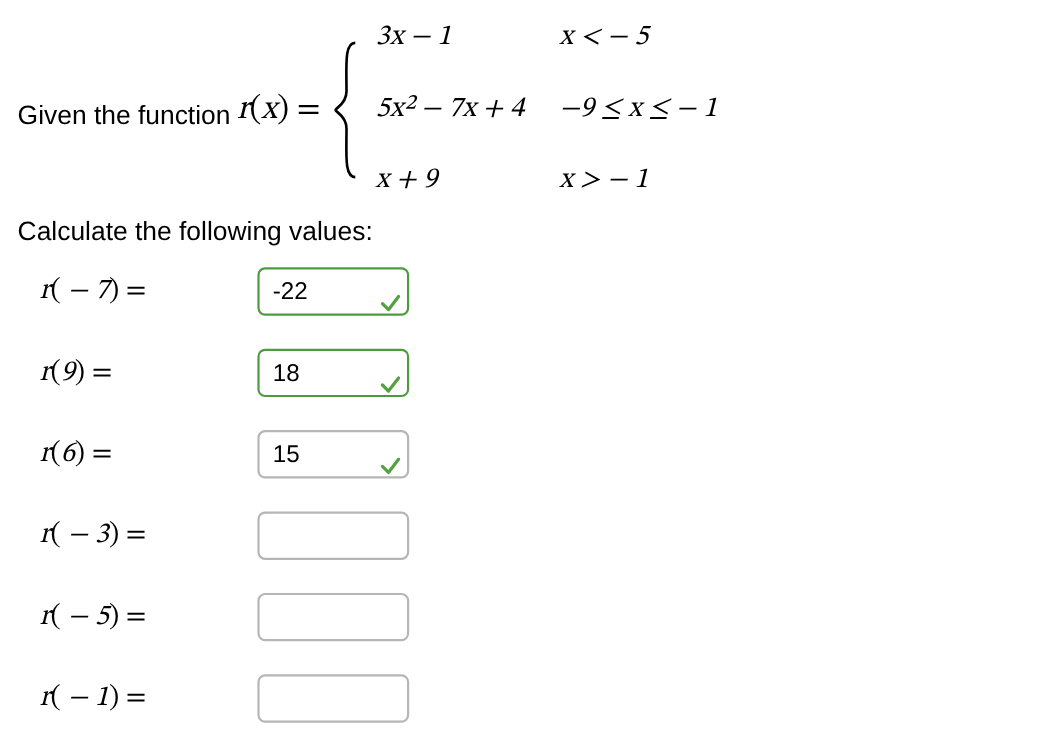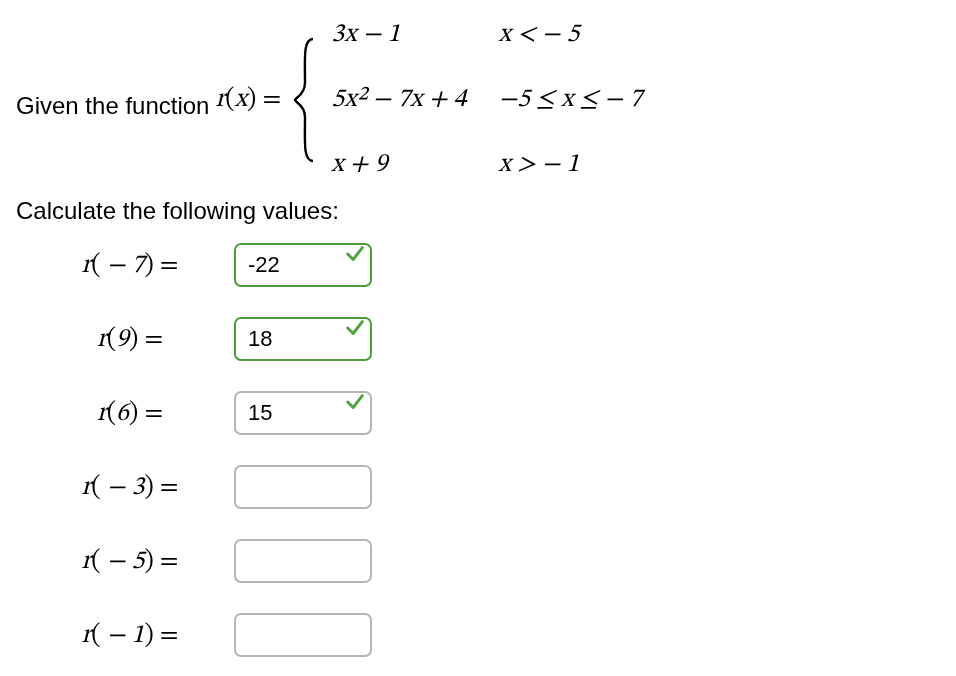--- a/index.html
+++ b/index.html
@@ -44,28 +44,28 @@
   .answers {
     display: grid;
     grid-template-columns: 198px auto;
     row-gap: 30px;
     align-items: center;
     margin-left: 20px;
   }
   .ans-label {
     font-size: 26px;
     font-style: italic;
-    text-align: center;
+    text-align: left;
     padding-right: 10px;
     white-space: nowrap;
   }
   .ans-label .paren, .ans-label .eq { font-style: normal; }
   .input-wrap {
     display: flex;
-    align-items: flex-start;
+    align-items: flex-end;
     gap: 12px;
   }
   .ans-input {
     width: 138px;
     height: 44px;
     border: 2px solid #b6b6b6;
     border-radius: 7px;
     font-size: 22px;
     font-family: "Lucida Sans", "Trebuchet MS", Verdana, sans-serif;
     padding: 0 12px;
@@ -84,34 +84,34 @@
     position: relative;
     left: -40px;
   }
   .check svg { display: block; }
 </style>
 </head>
 <body>
 
 <div class="prompt-row">
   <span class="prompt-text">Given the function </span>
-  <span class="math" style="font-size:26px;">
+  <span class="math" style="font-size:30px;">
     <span class="fn">r</span><span class="paren">(</span><span class="fn">x</span><span class="paren">)</span>
     <span> = </span>
   </span>
   <span class="brace-wrap">
     <svg class="brace-svg" viewBox="0 0 30 130">
       <path d="M22 4 C12 4 14 24 14 48 C14 60 4 63 4 65 C4 67 14 70 14 82 C14 106 12 126 22 126" fill="none" stroke="#000" stroke-width="2.4"></path>
     </svg>
   </span>
   <span class="cases math">
     <span><span class="fn">3x − 1</span></span>
     <span><span class="fn">x &lt;  − 5</span></span>
     <span><span class="fn">5x² − 7x + 4</span></span>
-    <span><span class="fn">−5 ≤ x ≤  − 7</span></span>
+    <span><span class="fn">−9 ≤ x ≤  − 1</span></span>
     <span><span class="fn">x + 9</span></span>
     <span><span class="fn">x &gt;  − 1</span></span>
   </span>
 </div>
 
 <div class="calc-text">Calculate the following values:</div>
 
 <div class="answers">
 
   <div class="ans-label math">

